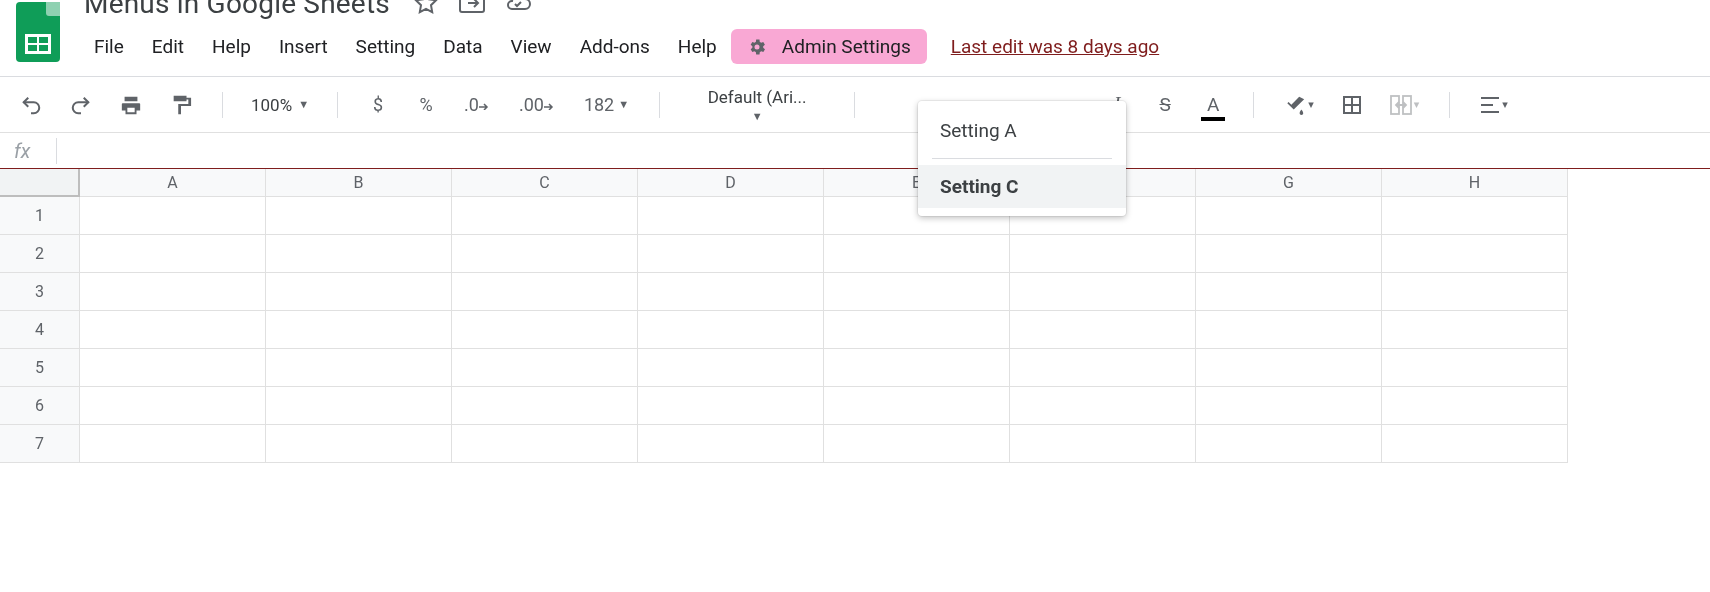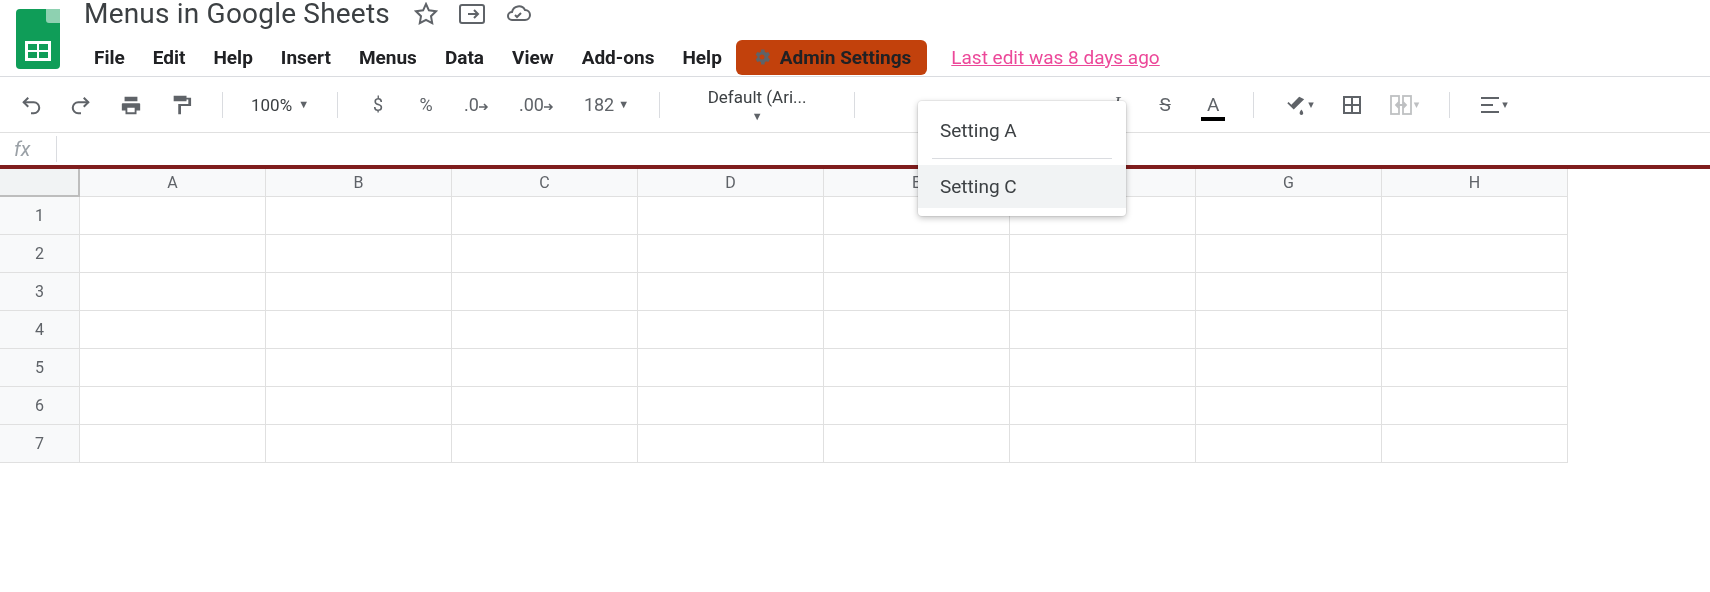--- a/index.html
+++ b/index.html
@@ -7,21 +7,21 @@
     font-family: "Google Sans", Roboto, Arial, sans-serif;
     font-size: 14px;
     color: #202124;
     background: #fff;
     width: 1710px;
     overflow: hidden;
   }
   
   .header {
     display: flex;
-    align-items: center;
+    align-items: flex-end;
     padding: 8px 16px 0 16px;
     height: 64px;
   }
   .logo-box {
     width: 52px; height: 70px;
     display: flex; align-items: center; justify-content: flex-start;
     padding-top: 6px;
   }
   .logo {
     width: 44px; height: 60px;
@@ -49,44 +49,44 @@
   .title-icon {
     width: 28px; height: 28px; color: #5f6368;
     display:flex;align-items:center;justify-content:center;
     border-radius:50%;
   }
   .menubar-row {
     display:flex; align-items:center; gap:0; margin-top:10px;
     font-size: 19px; color:#202124;
   }
   .menu-item {
-    padding: 6px 14px; border-radius: 4px; cursor:pointer;font-weight:bold;
+    padding: 6px 14px; border-radius: 4px; cursor:pointer;
   }
   .menu-item.custom {
-    background:#c2410c; display:flex; align-items:center; gap:8px;
+    background:#f9a8d4; display:flex; align-items:center; gap:15px;
     padding:6px 16px; border-radius:6px;
   }
   .menu-item.custom .gear{color:#5f6368;}
   .last-edit {
-    margin-left: 24px; color:#ec4899; font-size:19px;
+    margin-left: 24px; color:#7f1d1d; font-size:19px;
     text-decoration: underline; cursor:pointer;
   }
   .header-wrap{flex:1;}
   
   .dropdown {
     position:absolute; top:101px; left:918px;
     width:208px; background:#fff;
     box-shadow:0 2px 6px rgba(0,0,0,0.25), 0 0 0 1px rgba(0,0,0,0.05);
     border-radius:4px; padding:8px 0;
     font-size:19px; color:#3c4043;
   }
   .dropdown .ditem{
     padding:10px 22px; cursor:pointer;
   }
-  .dropdown .ditem.hover{ background:#f1f3f4; }
+  .dropdown .ditem.hover{ background:#f1f3f4;font-weight:bold; }
   .dropdown .dsep{
     height:1px; background:#dadce0; margin:6px 14px;
   }
   
   .hr{height:1px;background:#dadce0;margin-top:12px;}
   
   .toolbar{
     height:56px; display:flex; align-items:center; gap:12px;
     padding:0 12px; border-bottom:1px solid #e0e0e0;
     font-size:18px; color:#3c4043;
@@ -97,21 +97,21 @@
   }
   .tsep{width:1px;height:26px;background:#dadce0;margin:0 10px;}
   .zoom{display:flex;align-items:center;gap:6px;font-size:17px;color:#3c4043;padding:0 6px;}
   .caret{font-size:11px;color:#5f6368;}
   .font-sel{font-size:17px;color:#3c4043;}
   .txtcolor{position:relative;}
   .txtcolor .bar{position:absolute;bottom:2px;left:6px;right:6px;height:4px;background:#000;}
   
   .fxbar{
     height:36px;display:flex;align-items:center;
-    border-bottom:4px solid #7f1d1d;
+    border-bottom:1px solid #7f1d1d;
     font-style:italic;color:#9aa0a6;font-size:20px;padding-left:14px;
   }
   .fxbar .fx{width:36px;}
   .fxbar .divider{width:1px;height:26px;background:#dadce0;margin:0 6px;}
   .fxbar input{border:none;outline:none;flex:1;height:100%;font-size:16px;font-family:inherit;}
   
   .sheet{display:grid;grid-template-columns:80px repeat(8,186px);}
   .colhead,.rowhead,.cell,.corner{
     border-right:1px solid #e0e0e0;border-bottom:1px solid #e0e0e0;
     height:38px;display:flex;align-items:center;justify-content:center;
@@ -157,21 +157,21 @@
               <path d="M20 16a5 5 0 0 0 0-10 7 7 0 0 0-13 2 4 4 0 0 0 0 8h13z"></path>
               <path d="M10 11l2 2 4-4"></path>
             </svg>
         </span>
       </div>
       <div class="menubar-row">
         <span class="menu-item">File</span>
         <span class="menu-item">Edit</span>
         <span class="menu-item">Help</span>
         <span class="menu-item">Insert</span>
-        <span class="menu-item">Menus</span>
+        <span class="menu-item">Setting</span>
         <span class="menu-item">Data</span>
         <span class="menu-item">View</span>
         <span class="menu-item">Add-ons</span>
         <span class="menu-item">Help</span>
         <span class="menu-item custom">
           <span class="gear">
             <svg width="20" height="20" viewBox="0 0 24 24" fill="#5f6368">
                 <path d="M19.4 13a7.6 7.6 0 0 0 .1-1 7.6 7.6 0 0 0-.1-1l2.1-1.6-2-3.4-2.5 1a7.3 7.3 0 0 0-1.7-1L15 3h-4l-.4 2.9a7.3 7.3 0 0 0-1.7 1l-2.5-1-2 3.4L6.5 11a7.6 7.6 0 0 0-.1 1 7.6 7.6 0 0 0 .1 1l-2.1 1.6 2 3.4 2.5-1a7.3 7.3 0 0 0 1.7 1L11 21h4l.4-2.9a7.3 7.3 0 0 0 1.7-1l2.5 1 2-3.4zM12 15a3 3 0 1 1 3-3 3 3 0 0 1-3 3z"></path>
               </svg>
           </span>

